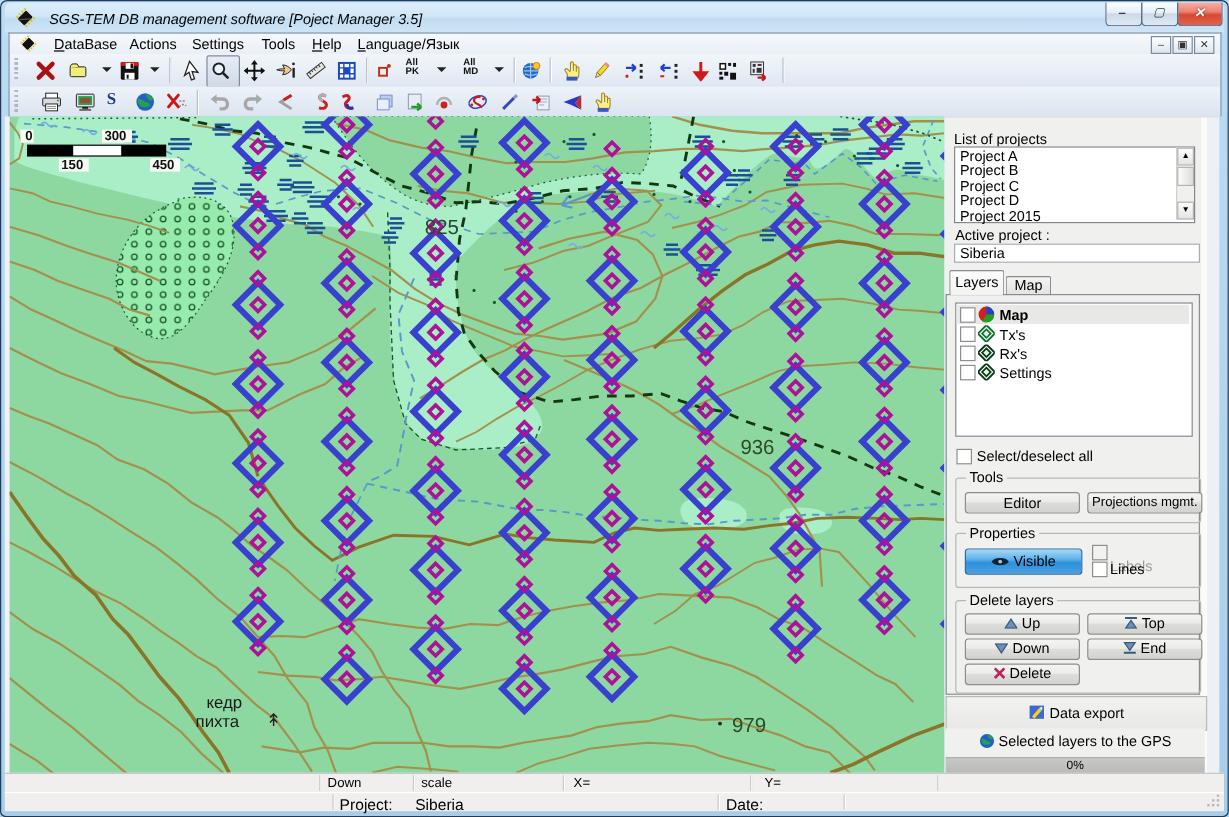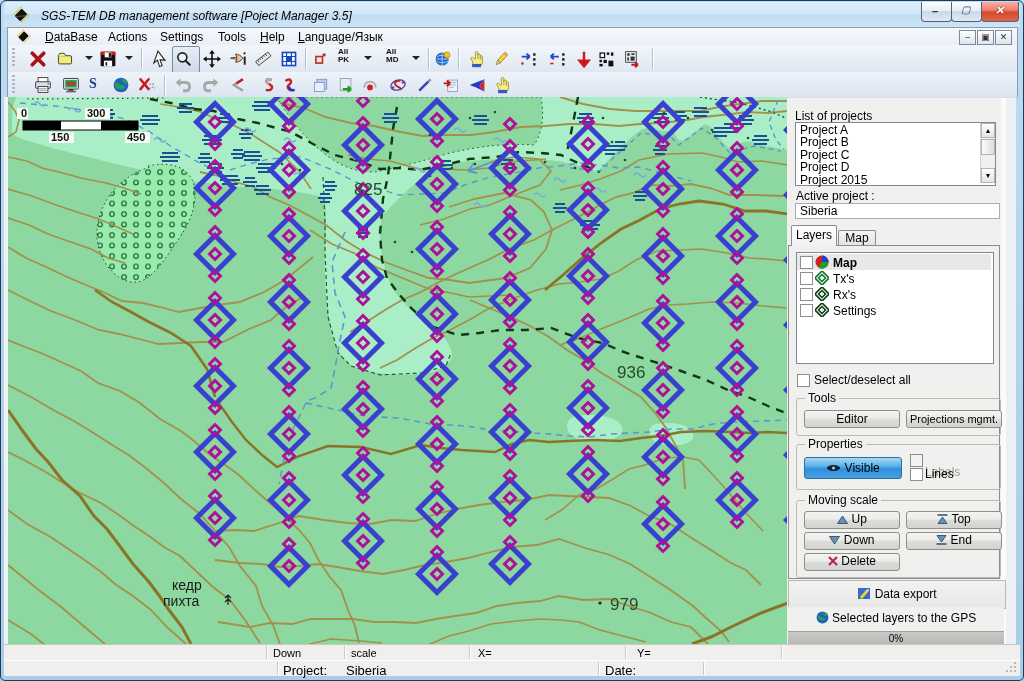--- a/index.html
+++ b/index.html
@@ -729,21 +729,21 @@
             <path d="M1 5c2.5-3.4 10.5-3.4 13 0C11.5 8.4 3.5 8.4 1 5Z" fill="#123" stroke="#123"></path>
             <circle cx="7.5" cy="5" r="1.6" fill="#9cc"></circle>
           </svg>
     Visible</div>
    <div class="cb" style="left:113px;top:9px;background:#f2f2f0"></div>
    <span style="position:absolute;left:128px;top:20px;color:#9a9a96">Labels</span>
    <div class="cb" style="left:113px;top:23px"></div>
    <span style="position:absolute;left:128px;top:22px">Lines</span>
   </div>
   <div class="gb" style="left:7px;top:254px;width:203px;height:76px">
-   <span class="gbt">Moving scale</span>
+   <span class="gbt">Delete layers</span>
    <div class="btn" style="left:7px;top:10px;width:94px;height:16px;line-height:15px"><svg width="11" height="9" viewBox="0 0 11 9" style="vertical-align:-1px">
             <path d="M5.5,1 L10.5,8.5 L0.5,8.5 Z" fill="#6b8fb6" stroke="#3a5a7a" stroke-width="1"></path>
           </svg> Up</div>
    <div class="btn" style="left:109px;top:10px;width:94px;height:16px;line-height:15px"><svg width="11" height="10" viewBox="0 0 11 10" style="vertical-align:-1px">
             <path d="M0.5,1 H10.5" stroke="#3a5a7a" stroke-width="1.6"></path>
             <path d="M5.5,3 L10,9.5 L1,9.5 Z" fill="#6b8fb6" stroke="#3a5a7a" stroke-width="1"></path>
           </svg> Top</div>
    <div class="btn" style="left:7px;top:31px;width:94px;height:16px;line-height:15px"><svg width="11" height="9" viewBox="0 0 11 9" style="vertical-align:-1px">
             <path d="M5.5,8 L10.5,0.5 L0.5,0.5 Z" fill="#6b8fb6" stroke="#3a5a7a" stroke-width="1"></path>
           </svg> Down</div>

